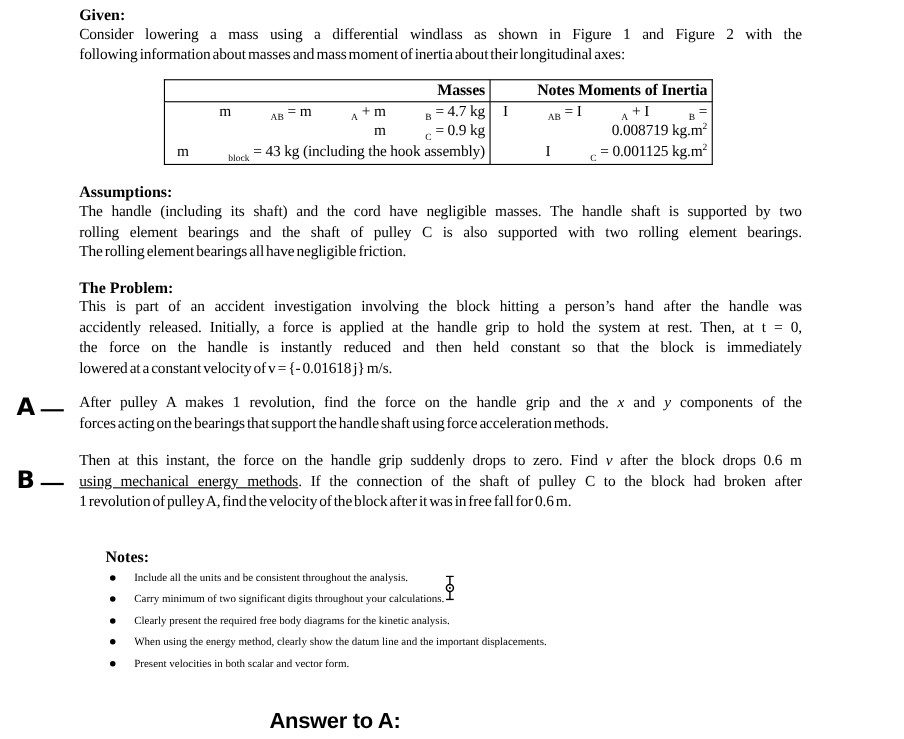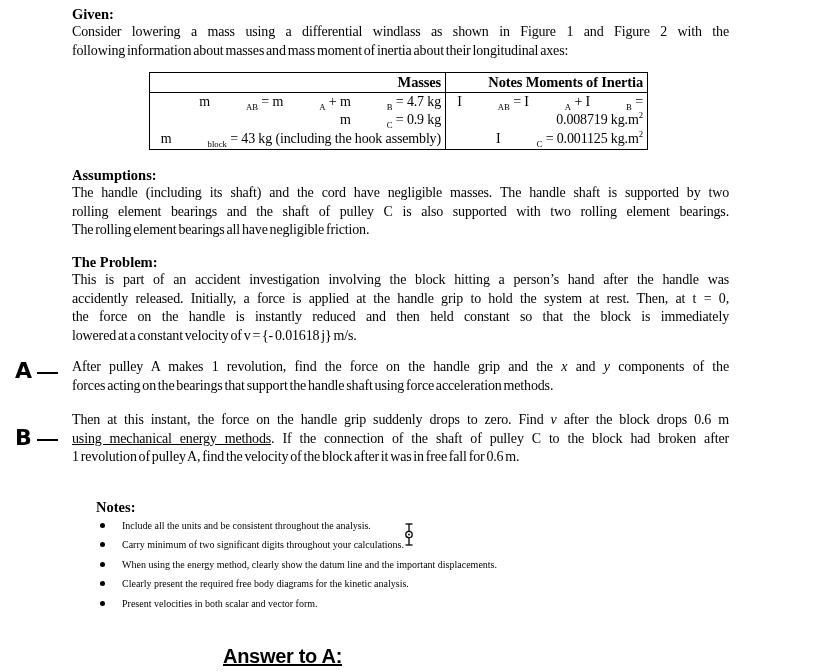--- a/index.html
+++ b/index.html
@@ -43,23 +43,23 @@
   
   .notes-list { left:72px; top:516px; width:680px; font-size:10px; }
   .note-item { position:relative; padding-left:50px; line-height:19.4px; }
   .bullet {
     position:absolute; left:28px; top:7px; width:5px; height:5px;
     border-radius:50%; background:#000;
   }
 
   
   .answer {
-    position:absolute; left:223px; top:645px; display:flex; gap:4px;
+    position:absolute; left:245px; top:645px; display:flex; gap:4px;
     font-family:"Liberation Sans","DejaVu Sans",sans-serif;
-    font-weight:bold; font-size:20px; letter-spacing:-0.3px; white-space:nowrap;text-decoration:underline;
+    font-weight:bold; font-size:20px; letter-spacing:-0.3px; white-space:nowrap;
   }
 
   .cursor { position:absolute; left:402px; top:523px; width:14px; height:23px; }
 </style>
 </head>
 <body>
 
 <div class="page">
 
   <div class="abs heading" style="left:72px; top:5px;">Given:</div>
@@ -133,25 +133,25 @@
     <div class="note-item">
       <span class="bullet"></span>
       <span>Include all the units and be consistent throughout the analysis.</span>
     </div>
     <div class="note-item">
       <span class="bullet"></span>
       <span>Carry minimum of two significant digits throughout your calculations.</span>
     </div>
     <div class="note-item">
       <span class="bullet"></span>
-      <span>When using the energy method, clearly show the datum line and the important displacements.</span>
+      <span>Clearly present the required free body diagrams for the kinetic analysis.</span>
     </div>
     <div class="note-item">
       <span class="bullet"></span>
-      <span>Clearly present the required free body diagrams for the kinetic analysis.</span>
+      <span>When using the energy method, clearly show the datum line and the important displacements.</span>
     </div>
     <div class="note-item">
       <span class="bullet"></span>
       <span>Present velocities in both scalar and vector form.</span>
     </div>
   </div>
 
   <svg class="cursor" viewBox="0 0 14 23">
     <line x1="7" y1="1" x2="7" y2="22" stroke="#000" stroke-width="1.3"></line>
     <line x1="3.5" y1="1" x2="10.5" y2="1" stroke="#000" stroke-width="1.3"></line>

